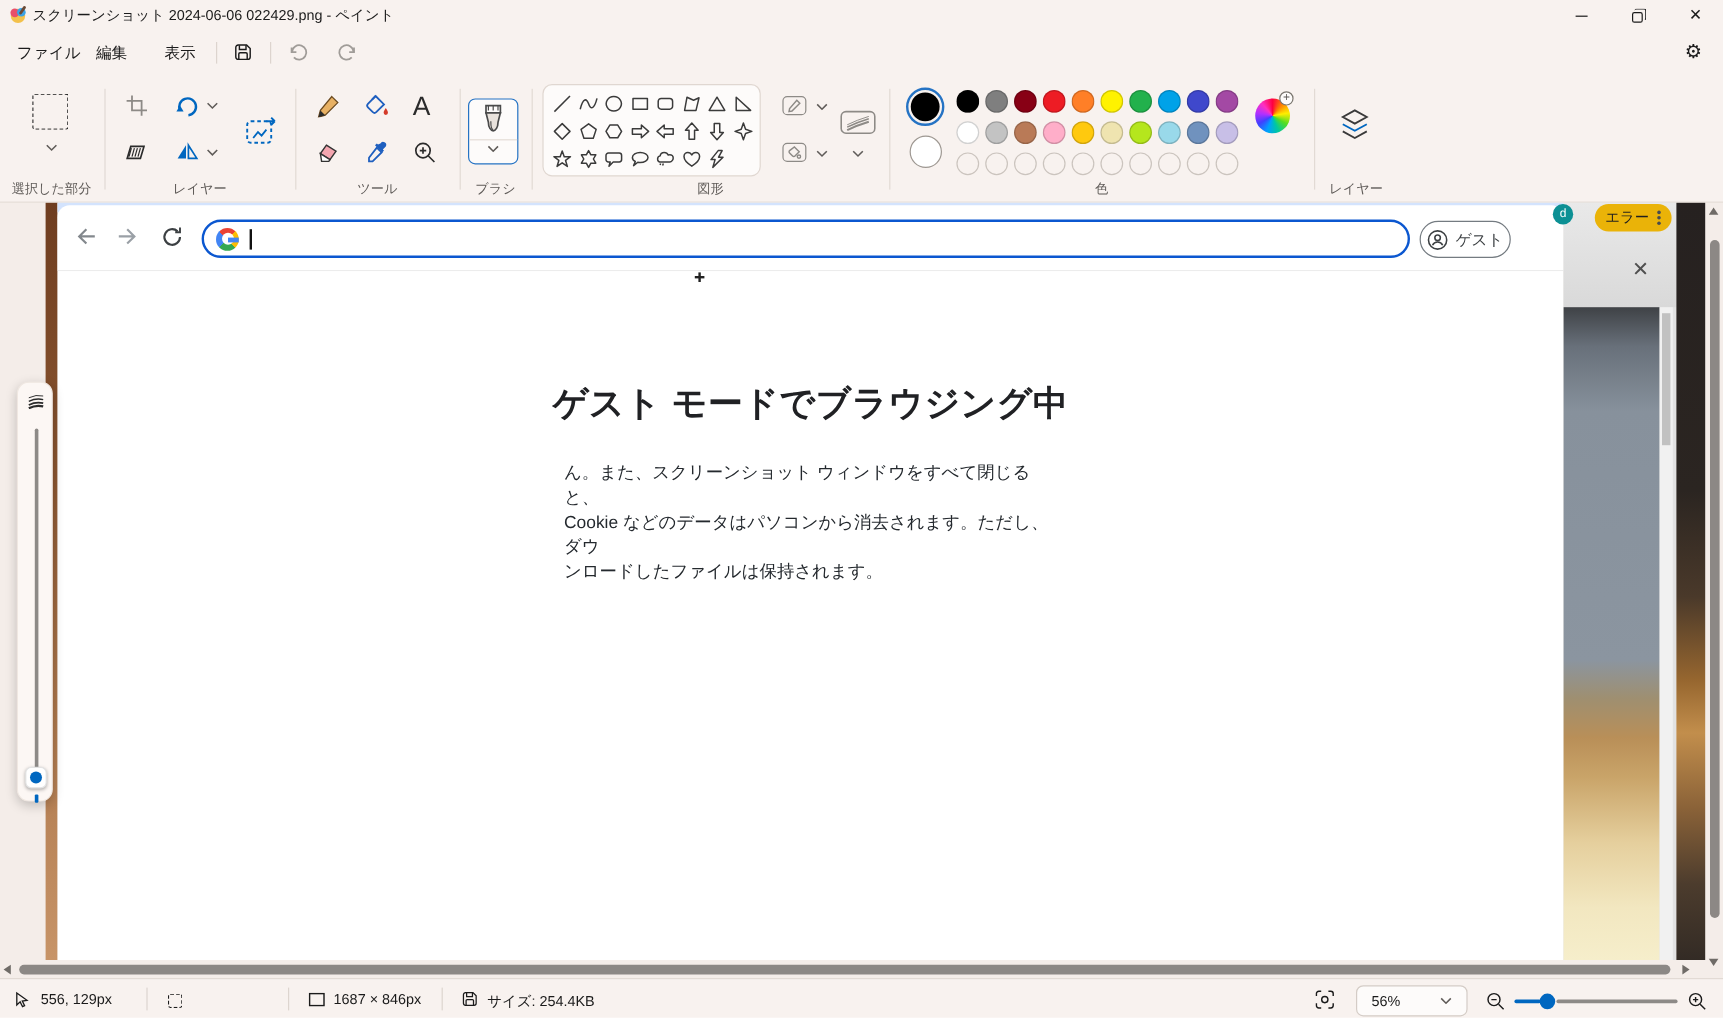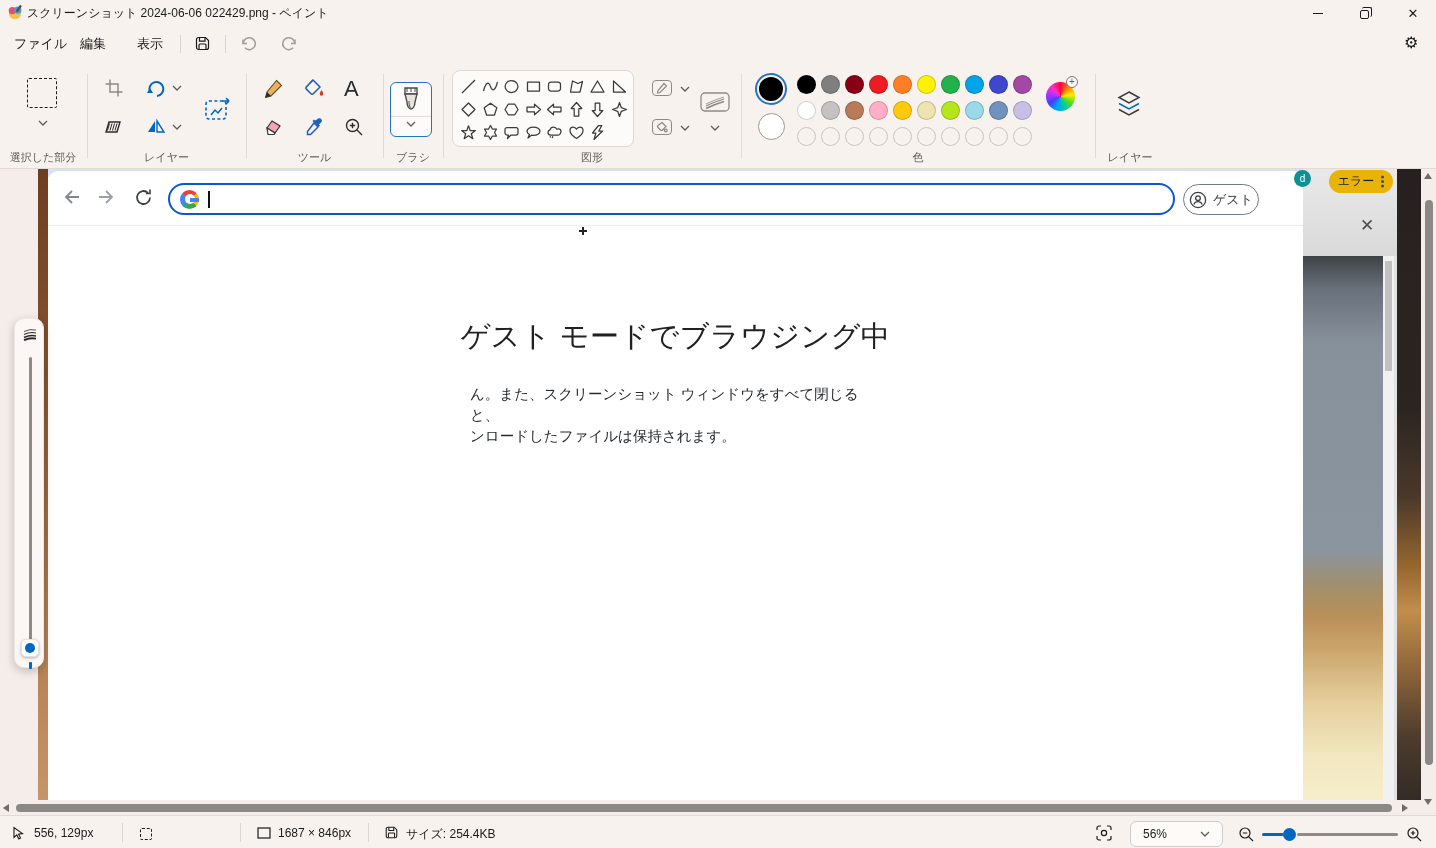--- a/index.html
+++ b/index.html
@@ -54,21 +54,21 @@
   #omnibox{position:absolute;left:120px;top:14px;width:1007px;height:32px;border:2px solid #0b57d0;border-radius:17px;background:#fff;display:flex;align-items:center;padding-left:10px}
   .glogo{width:19px;height:19px;border-radius:50%;background:conic-gradient(from -45deg,#ea4335 0 25%,#fbbc05 0 50%,#34a853 0 75%,#4285f4 0 100%);position:relative}
   .glogo::after{content:"";position:absolute;inset:4.5px;background:#fff;border-radius:50%;z-index:1}
   .glogo::before{content:"";position:absolute;right:0;top:8px;width:9px;height:4px;background:#4285f4;z-index:2}
   #caret{width:1.5px;height:17px;background:#111;margin-left:9px}
   #guest-pill{position:absolute;left:1135px;top:15px;width:76px;height:31px;border:1px solid #747b81;border-radius:16px;display:flex;align-items:center;justify-content:center;gap:6px;font-size:13px;color:#3c4043;background:#fff}
   .kebab{width:3.5px;height:3.5px;border-radius:50%;background:#474b4f;box-shadow:0 -5.5px 0 #474b4f,0 5.5px 0 #474b4f}
   #plus-mark{position:absolute;left:531px;top:58px;width:8px;height:8px}
   #plus-mark::before{content:"";position:absolute;left:0;top:3px;width:8px;height:2px;background:#222}
   #plus-mark::after{content:"";position:absolute;left:3px;top:0;width:2px;height:8px;background:#222}
-  #guest-heading{position:absolute;left:0;top:148px;width:100%;text-align:center;font-size:29px;font-weight:400;color:#202124;letter-spacing:.5px}
+  #guest-heading{position:absolute;left:0;top:148px;width:100%;text-align:center;font-size:29px;font-weight:700;color:#202124;letter-spacing:.5px}
   #guest-body{position:absolute;left:422px;top:215px;width:410px;font-size:14.5px;line-height:20.8px;color:#24292e}
   #guest-link{position:absolute;left:0;top:339px;width:100%;text-align:center;font-size:14.5px}
   #guest-link span{color:#1a58c9;text-decoration:underline}
 
   
   #sidewin{position:absolute;left:1303px;top:0;width:94px;height:631px;background:#e2e2e2}
   #sw-gray{position:absolute;left:0;top:0;width:100%;height:87px;background:linear-gradient(180deg,#e9e9e9,#d9d9d9)}
   #sw-badge{position:absolute;left:-9px;top:1px;width:17px;height:17px;border-radius:50%;background:#0c9094;color:#fff;font-size:10px;display:flex;align-items:center;justify-content:center}
   #sw-pill{position:absolute;left:26px;top:1px;width:64px;height:23px;background:#eab308;border-radius:12px;display:flex;align-items:center;justify-content:center;gap:7px;font-size:12px;color:#1f1f1f}
   .kebab.small{width:3px;height:3px;box-shadow:0 -4.5px 0 #474b4f,0 4.5px 0 #474b4f}
@@ -510,20 +510,21 @@
           <path d="M4.8 13.4a4.6 4.6 0 0 1 8.4 0"></path>
         </svg>
       <span>ゲスト</span>
     </div>
     <div class="abs" style="left:1227px;top:23px"><span class="kebab"></span></div>
 
     <div id="plus-mark"></div>
     <div id="guest-heading">ゲスト モードでブラウジング中</div>
     <div id="guest-body">
         <div>ん。また、スクリーンショット ウィンドウをすべて閉じると、</div>
+        <div>Cookie などのデータはパソコンから消去されます。ただし、ダウ</div>
         <div>ンロードしたファイルは保持されます。</div>
       </div>
   </div>
 
   <div id="sidewin">
     <div id="sw-gray"></div>
     <div id="sw-pill">
       <span>エラー</span>
       <span class="kebab small"></span>
     </div>

